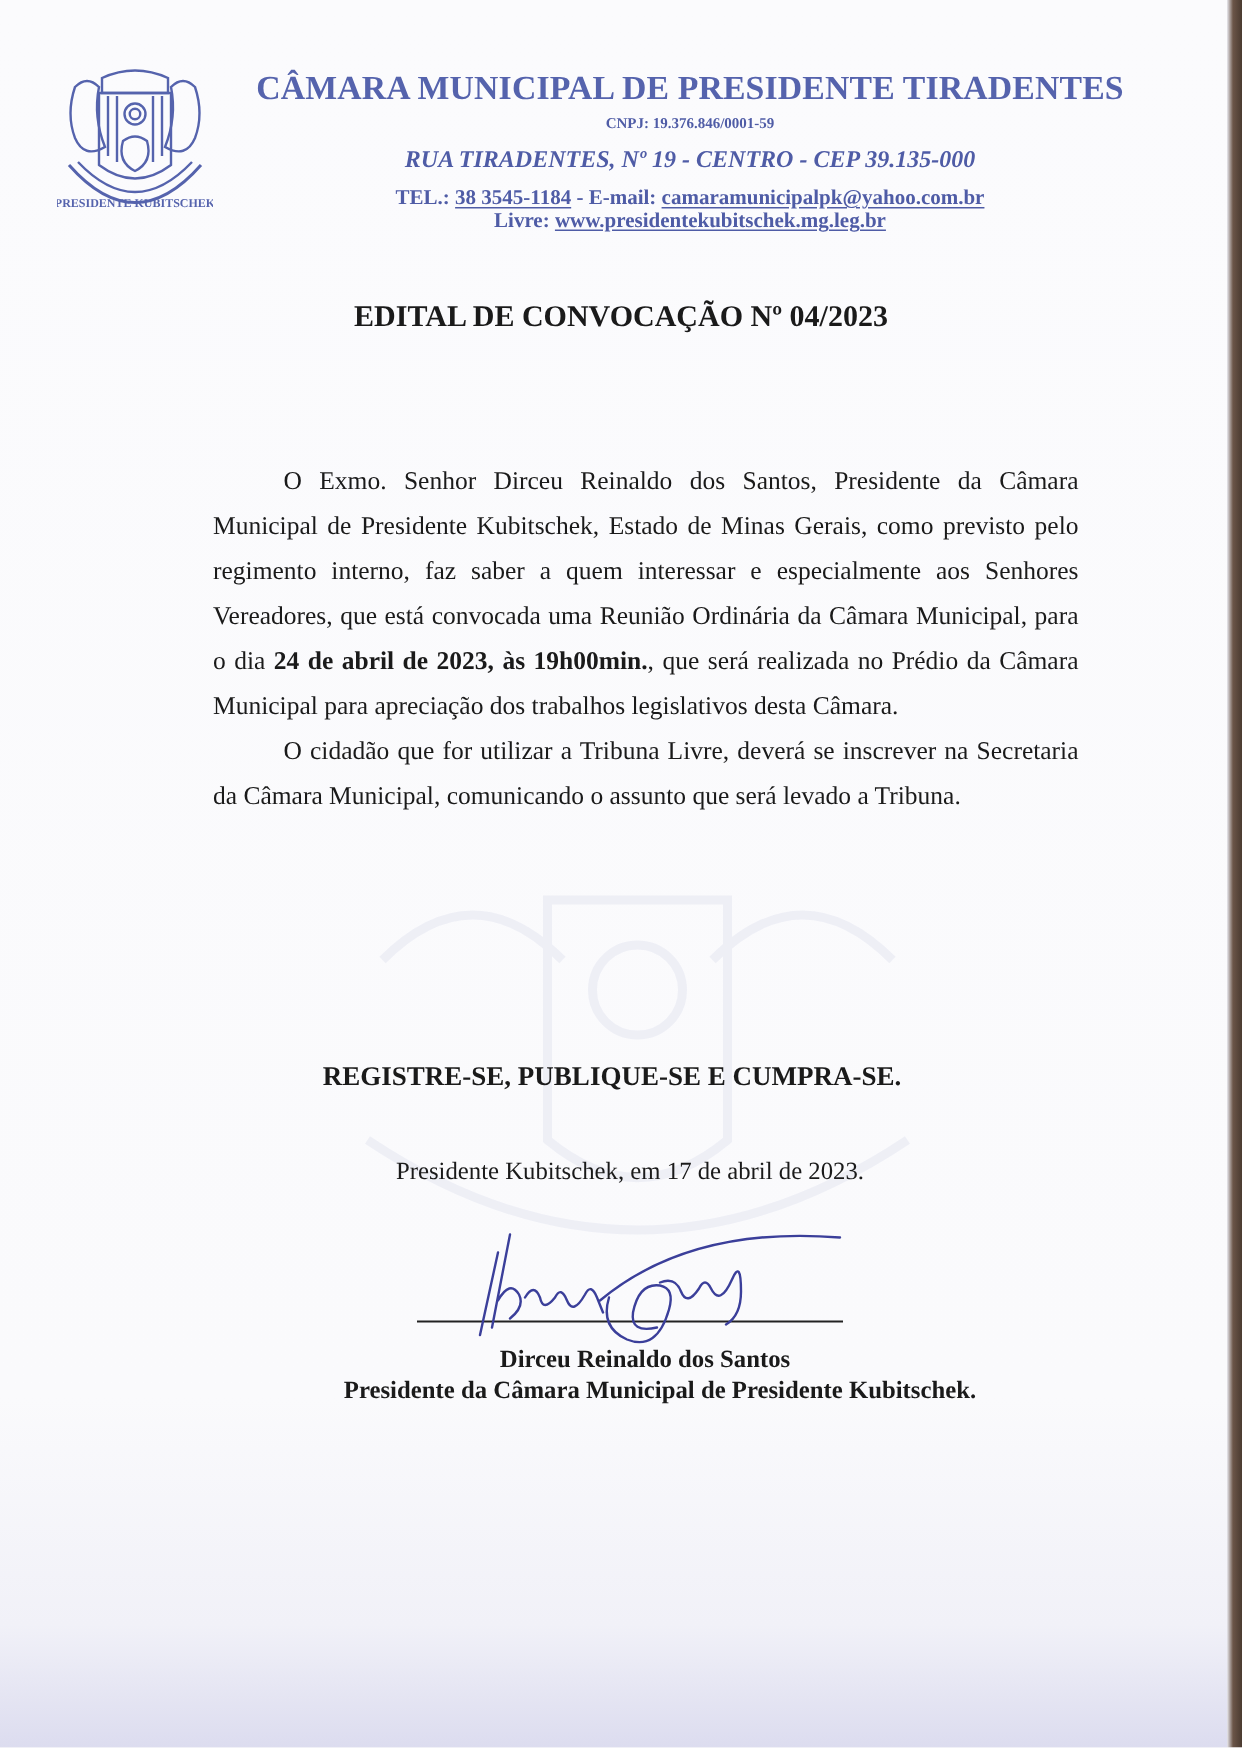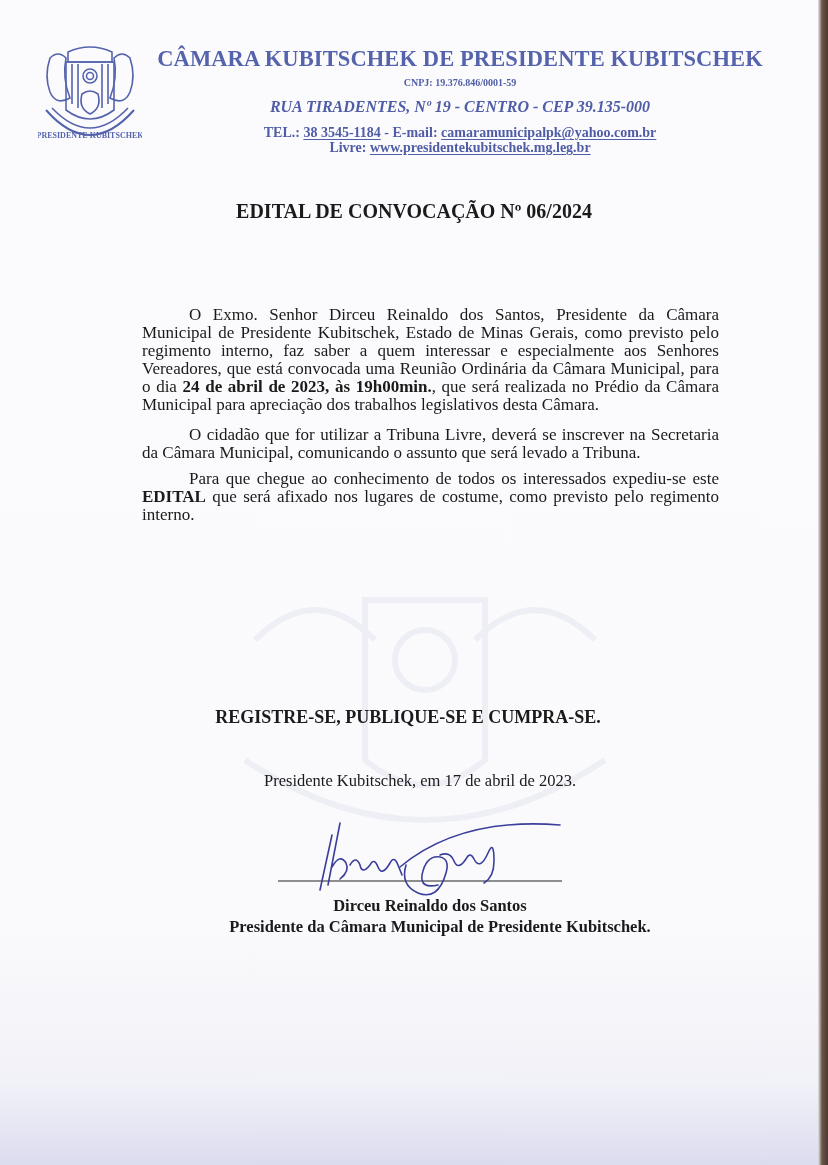--- a/index.html
+++ b/index.html
@@ -22,23 +22,23 @@
   }
   .logo { position: absolute; left: 38px; top: 38px; width: 104px; height: 110px; }
   .hdr { position: absolute; left: 150px; width: 620px; text-align: center; color: #4f5ca6; font-weight: bold; white-space: nowrap; }
   .hdr-title { top: 46px; font-size: 22.5px; letter-spacing: 0.1px; color: #5563ad; }
   .hdr-cnpj { top: 77px; font-size: 10px; font-family: "Liberation Sans Narrow", "Liberation Serif", serif; }
   .hdr-addr { top: 98px; font-size: 16px; font-style: italic; }
   .hdr-tel { top: 125px; font-size: 14px; }
   .hdr-site { top: 140px; font-size: 14px; }
   .u { text-decoration: underline; text-underline-offset: 2px; }
   .doc-title { position: absolute; left: 0; width: 828px; top: 200px; text-align: center; font-weight: bold; font-size: 20px; }
-  .body { position: absolute; left: 142px; width: 577px; top: 306px; font-size: 17px; line-height: 18px; text-align: justify; }
+  .body { position: absolute; left: 142px; width: 577px; top: 306px; font-size: 17px; line-height: 30px; text-align: justify; }
   .body p { margin: 0; text-indent: 47px; }
-  .body p + p { margin-top: 12px; }
+  .body p + p { margin-top: 0; }
   .body .p3 { margin-top: 8px; }
   .body b { font-weight: bold; }
   .closing { position: absolute; left: 0; width: 816px; top: 707px; text-align: center; font-weight: bold; font-size: 18px; }
   .dateline { position: absolute; left: 0; width: 840px; top: 771px; text-align: center; font-size: 16.5px; }
   .sig-svg { position: absolute; left: 270px; top: 815px; width: 300px; height: 90px; }
   .sig-name { position: absolute; left: 0; width: 860px; top: 896px; text-align: center; font-weight: bold; font-size: 16.5px; }
   .sig-role { position: absolute; left: 0; width: 880px; top: 917px; text-align: center; font-weight: bold; font-size: 16.5px; }
 </style>
 </head>
 <body>
@@ -66,36 +66,35 @@
         <circle cx="52" cy="38" r="3.5"></circle>
       <path d="M12 20 q8 -8 16 0 q-4 20 4 40 q-14 8 -20 -6 q-6 -16 0 -34 z"></path>
       <path d="M92 20 q-8 -8 -16 0 q4 20 -4 40 q14 8 20 -6 q6 -16 0 -34 z"></path>
       <path d="M44 56 q8 -6 16 0 q4 14 -8 20 q-12 -6 -8 -20 z"></path>
       <path d="M8 72 q44 50 88 0" stroke-width="2"></path>
       <path d="M14 70 q38 40 76 0"></path>
     </g>
     <text x="52" y="100" font-size="8" text-anchor="middle" fill="#5563ad" font-family="Liberation Serif, serif" font-weight="bold">PRESIDENTE KUBITSCHEK</text>
   </svg>
 
-  <div class="hdr hdr-title">CÂMARA KUBITSCHEK DE PRESIDENTE KUBITSCHEK</div>
+  <div class="hdr hdr-title">CÂMARA MUNICIPAL DE PRESIDENTE TIRADENTES</div>
   <div class="hdr hdr-cnpj">CNPJ: 19.376.846/0001-59</div>
   <div class="hdr hdr-addr">RUA TIRADENTES, Nº 19 - CENTRO - CEP 39.135-000</div>
   <div class="hdr hdr-tel">
     <span>TEL.: </span><span class="u">38 3545-1184</span><span> - E-mail: </span><span class="u">camaramunicipalpk@yahoo.com.br</span>
   </div>
   <div class="hdr hdr-site">
     <span>Livre: </span><span class="u">www.presidentekubitschek.mg.leg.br</span>
   </div>
 
-  <div class="doc-title">EDITAL DE CONVOCAÇÃO Nº 06/2024</div>
+  <div class="doc-title">EDITAL DE CONVOCAÇÃO Nº 04/2023</div>
 
   <div class="body">
     <p><span>O Exmo. Senhor Dirceu Reinaldo dos Santos, Presidente da Câmara Municipal de Presidente Kubitschek, Estado de Minas Gerais, como previsto pelo regimento interno, faz saber a quem interessar e especialmente aos Senhores Vereadores, que está convocada uma Reunião Ordinária da Câmara Municipal, para o dia </span><b>24 de abril de 2023, às 19h00min.</b><span>, que será realizada no Prédio da Câmara Municipal para apreciação dos trabalhos legislativos desta Câmara.</span></p>
     <p>O cidadão que for utilizar a Tribuna Livre, deverá se inscrever na Secretaria da Câmara Municipal, comunicando o assunto que será levado a Tribuna.</p>
-    <p class="p3"><span>Para que chegue ao conhecimento de todos os interessados expediu-se este </span><b>EDITAL</b><span> que será afixado nos lugares de costume, como previsto pelo regimento interno.</span></p>
   </div>
 
   <div class="closing">REGISTRE-SE, PUBLIQUE-SE E CUMPRA-SE.</div>
   <div class="dateline">Presidente Kubitschek, em 17 de abril de 2023.</div>
 
   <svg class="sig-svg" viewBox="0 0 300 90">
     <line x1="8" y1="66" x2="292" y2="66" stroke="#222" stroke-width="1.2"></line>
     <g fill="none" stroke="#3b3f9a" stroke-width="1.6" stroke-linecap="round">
       <path d="M50 75 L62 20 M58 70 L70 8 M62 52 q8 -14 14 -4 q4 8 -6 16 M80 50 q6 -10 10 0 q2 10 10 0 q4 -8 8 2 q4 10 12 -4 q4 -8 8 2 l4 10"></path>
       <path d="M136 50 q-6 20 12 28 q20 8 28 -20 q4 -14 -6 -16 q-14 -2 -18 18 q-2 14 16 10"></path>

